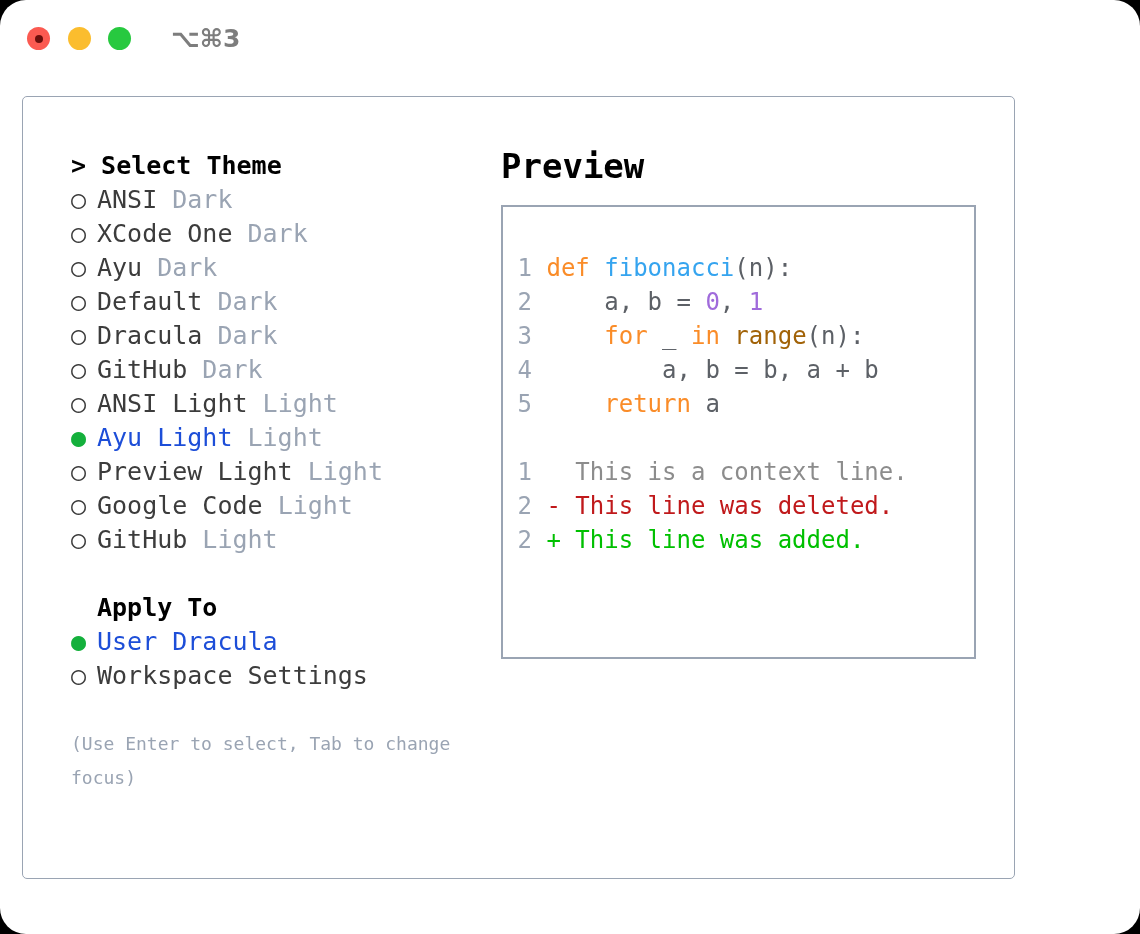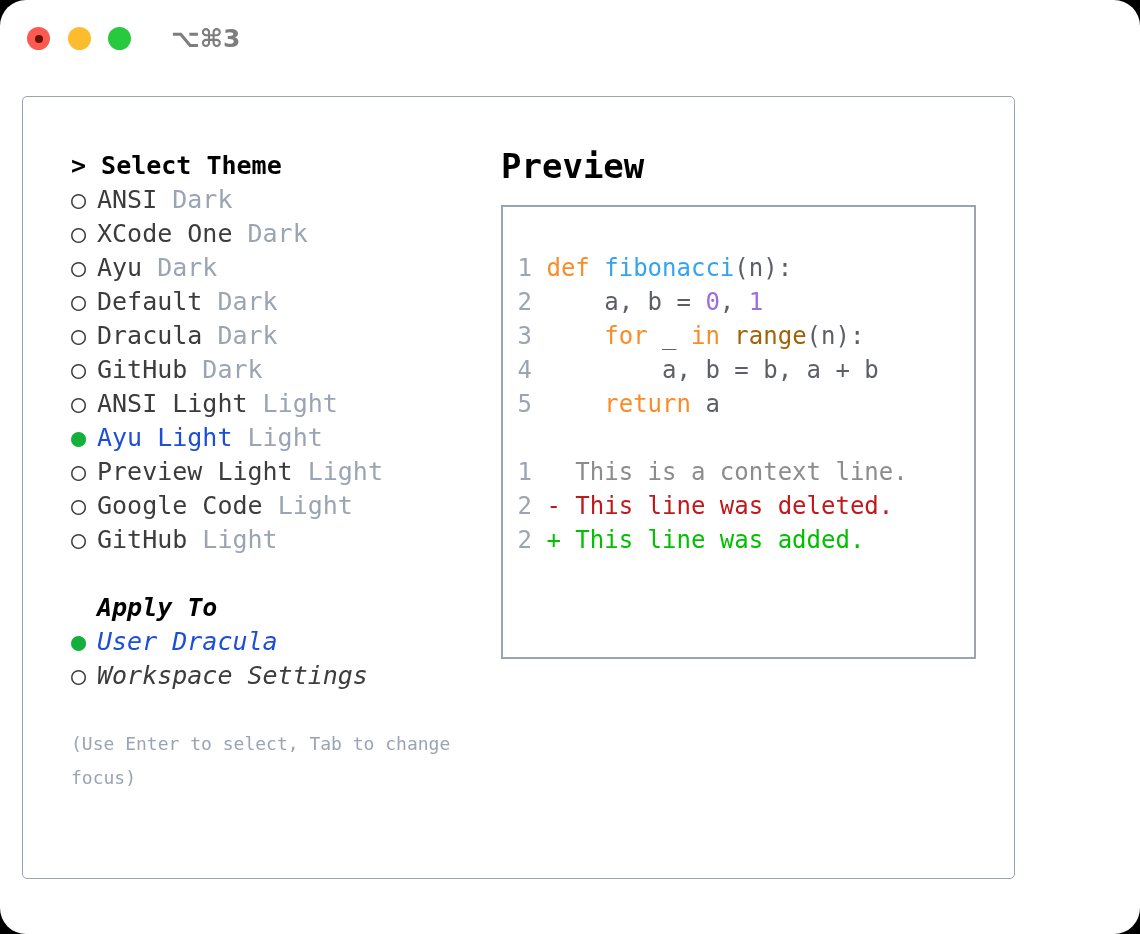--- a/index.html
+++ b/index.html
@@ -98,21 +98,21 @@
     display: inline-block;
     width: 26px;
     color: #3c3c3c;
   }
   .bullet.sel { color: #14b03c; }
   .row.selected .name { color: #1d4ed8; }
   .name { color: #3c3c3c; }
   .kind { color: #9aa4b3; }
   .indent { display: inline-block; width: 26px; }
 
-  #apply-block { margin-top: 34px; font-style: italic; }
+  #apply-block { margin-top: 34px; }
 
   #hint {
     margin-top: 34px;
     font-size: 18px;
     line-height: 34px;
     color: #9aa4b3;
     width: 410px;
     white-space: pre-wrap;
   }
 

